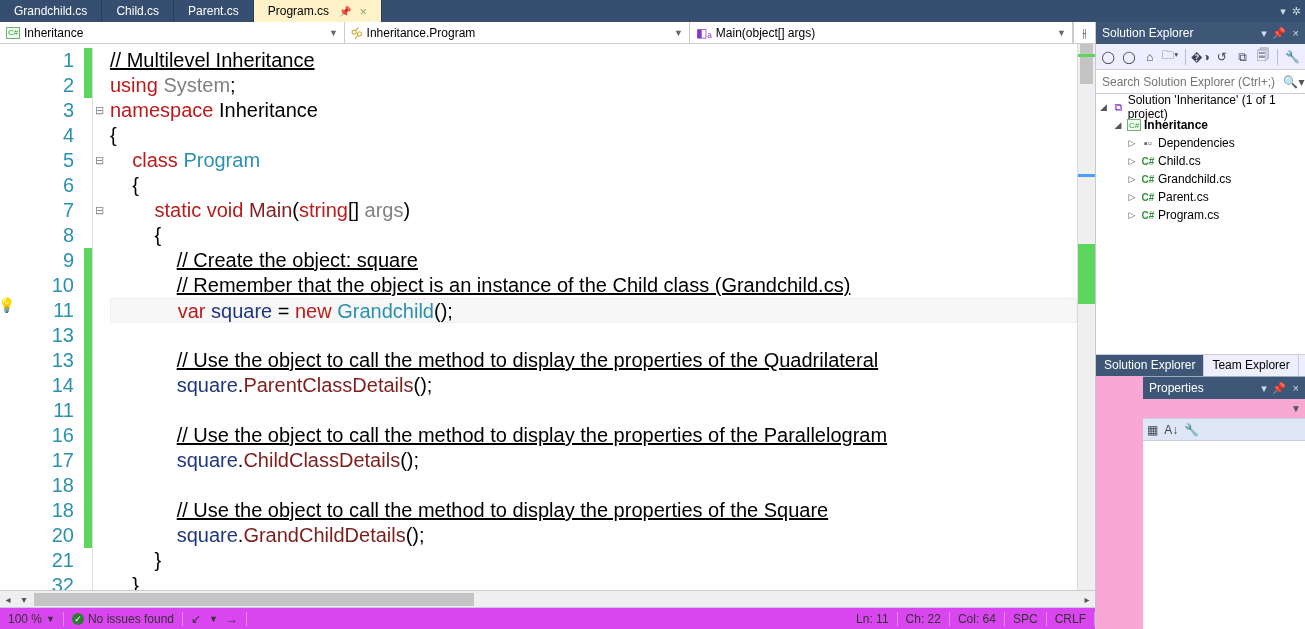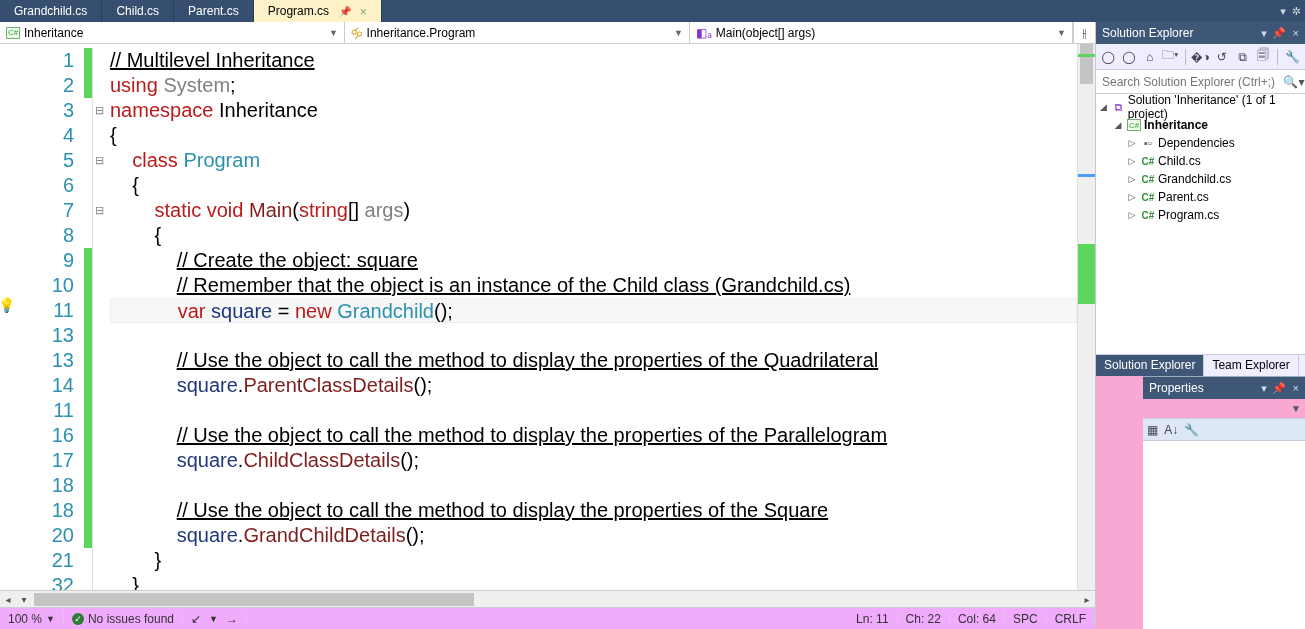--- a/index.html
+++ b/index.html
@@ -67,21 +67,21 @@
 .dep-ic { color:#666; }
 .tabs-bottom { height:22px; background:#eef; display:flex; border-top:1px solid #ccd;}
 .tabs-bottom .tb { padding:3px 8px; font-size:12px; border-right:1px solid #ccd; cursor:pointer;}
 .tabs-bottom .tb.active { background:#3F5777; color:#fff;}
 .prop-panel { display:flex; flex-direction:column; border-top:1px solid #9ab;}
 .prop-toolbar { height:22px; background:#dde7f5; border-bottom:1px solid #ccd; display:flex; align-items:center; padding:0 4px; gap:6px;}
 .prop-toolbar .btn { font-size:12px; color:#445; cursor:pointer;}
 .prop-body { flex:1; background:#fff;}
 .prop-dd { height:20px; border-bottom:1px solid #ccd; display:flex; justify-content:flex-end; align-items:center; padding-right:4px; font-size:10px; color:#555;}
 
-.status { height:22px; background:#f0abfc; border-top:1px solid #ccd; display:flex; align-items:center; font-size:12px; color:#333;}
+.status { height:22px; background:#d946ef; border-top:1px solid #ccd; display:flex; align-items:center; font-size:12px; color:#333;}
 .status .seg { padding:0 8px; display:flex; align-items:center; gap:4px; border-right:1px solid #ddd7;}
 .status .sp { flex:1; }
 .status .ok { width:12px; height:12px; border-radius:50%; background:#2E7D32; color:#fff; font-size:9px; display:flex; align-items:center; justify-content:center;}
 </style>
 </head>
 <body>
 
 <div class="tabs-row">
   <div id="tabs-container" style="display:flex;">
       <div class="tab">Grandchild.cs</div>

